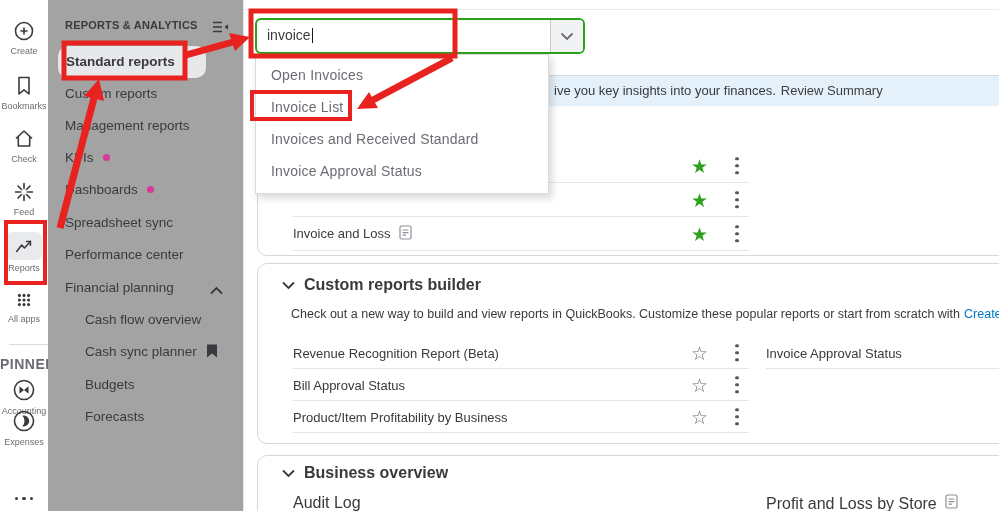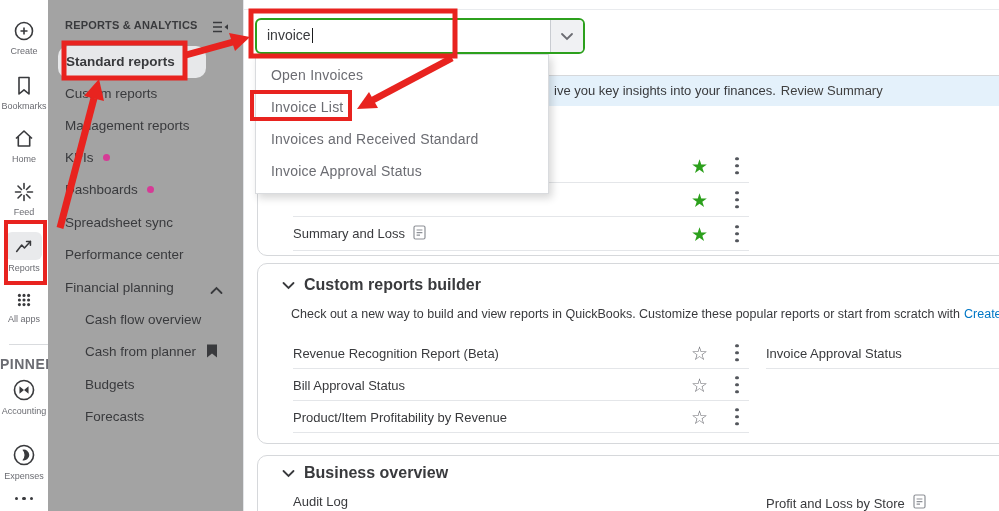--- a/index.html
+++ b/index.html
@@ -61,21 +61,21 @@
   .kebab i:last-child { margin-bottom:0; }
 
   .rows-right { position:absolute; left:508px; top:73px; right:9px; }
   .rows-right .row { border-bottom:1px solid #e4e6e9; }
 
   .sec-head { position:absolute; left:24px; display:flex; align-items:center; gap:9px; }
   .sec-title { font-size:16px; font-weight:bold; color:#393a3d; }
   .sec-desc { position:absolute; left:33px; top:43px; font-size:12.5px; white-space:nowrap; color:#393a3d; }
   .sec-link { color:#0077c5; margin-left:4px; cursor:pointer; }
 
-  .plain-label { position:absolute; font-size:13px; color:#393a3d; display:flex; align-items:center; gap:8px; white-space:nowrap; }
+  .plain-label { position:absolute; font-size:16px; color:#393a3d; display:flex; align-items:center; gap:8px; white-space:nowrap; }
 
   .annot { position:absolute; left:0; top:0; width:999px; height:511px; z-index:60; pointer-events:none; }
 </style>
 </head>
 <body>
 
 <div id="root">
 
   <div class="rail">
     <div class="rail-item" style="top:19px">
@@ -88,21 +88,21 @@
     <div class="rail-item" style="top:74px">
       <span><svg width="24" height="24" viewBox="0 0 24 24" fill="none" stroke="#393a3d" stroke-width="1.6" stroke-linejoin="round">
             <path d="M7 3.5h10V20l-5-4.2L7 20z"></path>
           </svg></span>
       <span class="rail-label">Bookmarks</span>
     </div>
     <div class="rail-item" style="top:127px">
       <span><svg width="24" height="24" viewBox="0 0 24 24" fill="none" stroke="#393a3d" stroke-width="1.6" stroke-linejoin="round">
             <path d="M4 11.5L12 4l8 7.5M6.3 9.8V19h11.4V9.8"></path>
           </svg></span>
-      <span class="rail-label">Home</span>
+      <span class="rail-label">Check</span>
     </div>
     <div class="rail-item" style="top:180px">
       <span><svg width="24" height="24" viewBox="0 0 24 24" fill="none" stroke="#393a3d" stroke-width="1.6" stroke-linecap="round">
             <path d="M12 3.5v5M12 15.5v5M3.5 12h5M15.5 12h5M6 6l3.5 3.5M14.5 14.5L18 18M18 6l-3.5 3.5M9.5 14.5L6 18"></path>
           </svg></span>
       <span class="rail-label">Feed</span>
     </div>
     <div class="rail-item" style="top:232px">
       <span class="rail-pill">
         <span>
@@ -130,21 +130,21 @@
     </div>
     <div class="rail-div"></div>
     <div class="rail-pinned">PINNED</div>
     <div class="rail-item" style="top:377px">
       <span><svg width="26" height="26" viewBox="0 0 24 24">
             <circle cx="12" cy="12" r="8.8" fill="none" stroke="#393a3d" stroke-width="1.5"></circle>
             <path d="M7.8 8.6L12 12l-4.2 3.4zM16.2 8.6L12 12l4.2 3.4z" fill="#393a3d"></path>
           </svg></span>
       <span class="rail-label">Accounting</span>
     </div>
-    <div class="rail-item" style="top:442px">
+    <div class="rail-item" style="top:408px">
       <span><svg width="26" height="26" viewBox="0 0 24 24">
             <circle cx="12" cy="12" r="8.8" fill="none" stroke="#393a3d" stroke-width="1.5"></circle>
             <path d="M10.5 7.2a5 5 0 1 1 0 9.6A6.8 6.8 0 0 0 10.5 7.2Z" fill="#393a3d"></path>
           </svg></span>
       <span class="rail-label">Expenses</span>
     </div>
     <div class="rail-item" style="top:486px">
       <span class="hdots">
           <i></i>
           <i></i>
@@ -185,21 +185,21 @@
         <span>Financial planning</span>
       </div>
     <span class="sb-chevron"><svg width="13" height="9" viewBox="0 0 13 9" fill="none" stroke="#393a3d" stroke-width="1.8" stroke-linecap="round">
           <path d="M1.5 7L6.5 2l5 5"></path>
         </svg></span>
 
     <div class="sb-item sb-sub" style="top:311px">
         <span>Cash flow overview</span>
       </div>
     <div class="sb-item sb-sub" style="top:343px">
-        <span>Cash from planner</span>
+        <span>Cash sync planner</span>
       </div>
     <span class="sb-bmk"><svg width="12" height="14" viewBox="0 0 12 14" fill="#393a3d">
           <path d="M1 0.5h10V13.5L6 9.6 1 13.5z"></path>
         </svg></span>
     <div class="sb-item sb-sub" style="top:376px">
         <span>Budgets</span>
       </div>
     <div class="sb-item sb-sub" style="top:408px">
         <span>Forecasts</span>
       </div>
@@ -228,21 +228,21 @@
           <span class="row-label"></span>
           <span class="star">★</span>
           <span class="kebab">
               <i></i>
               <i></i>
               <i></i>
             </span>
         </div>
         <div class="row">
           <span class="row-label">
-              <span>Summary and Loss</span>
+              <span>Invoice and Loss</span>
               <span><svg width="13" height="15" viewBox="0 0 13 15" fill="none" stroke="#8d9096" stroke-width="1.2">
                   <rect x="1" y="1" width="11" height="13" rx="1.5"></rect>
                   <path d="M3.6 5h5.8M3.6 7.6h5.8M3.6 10.2h3.4"></path>
                 </svg></span>
             </span>
           <span class="star">★</span>
           <span class="kebab">
               <i></i>
               <i></i>
               <i></i>
@@ -274,21 +274,21 @@
         <div class="row row32">
           <span class="row-label">Bill Approval Status</span>
           <span class="star outline">☆</span>
           <span class="kebab">
               <i></i>
               <i></i>
               <i></i>
             </span>
         </div>
         <div class="row row32">
-          <span class="row-label">Product/Item Profitability by Revenue</span>
+          <span class="row-label">Product/Item Profitability by Business</span>
           <span class="star outline">☆</span>
           <span class="kebab">
               <i></i>
               <i></i>
               <i></i>
             </span>
         </div>
       </div>
       <div class="rows-right">
         <div class="row row32">

